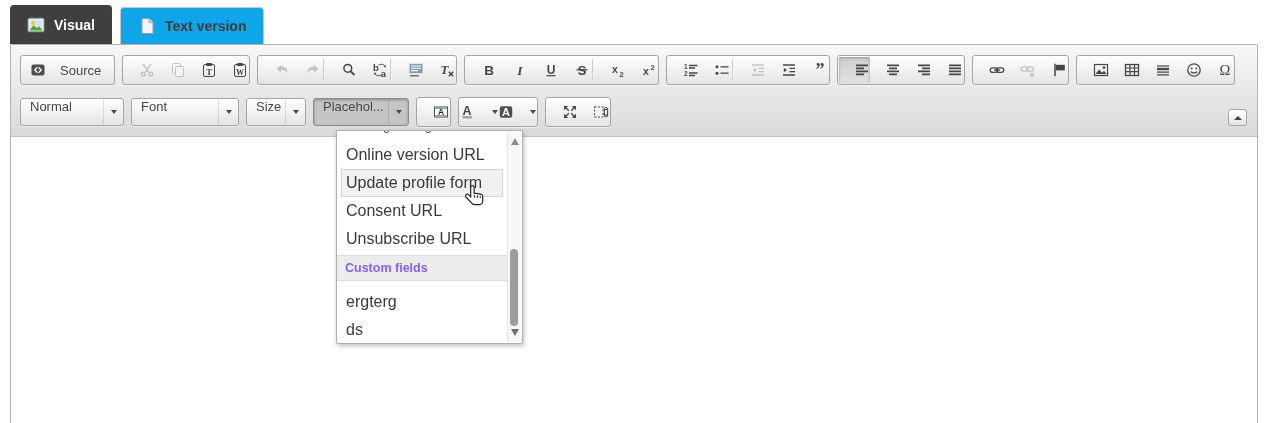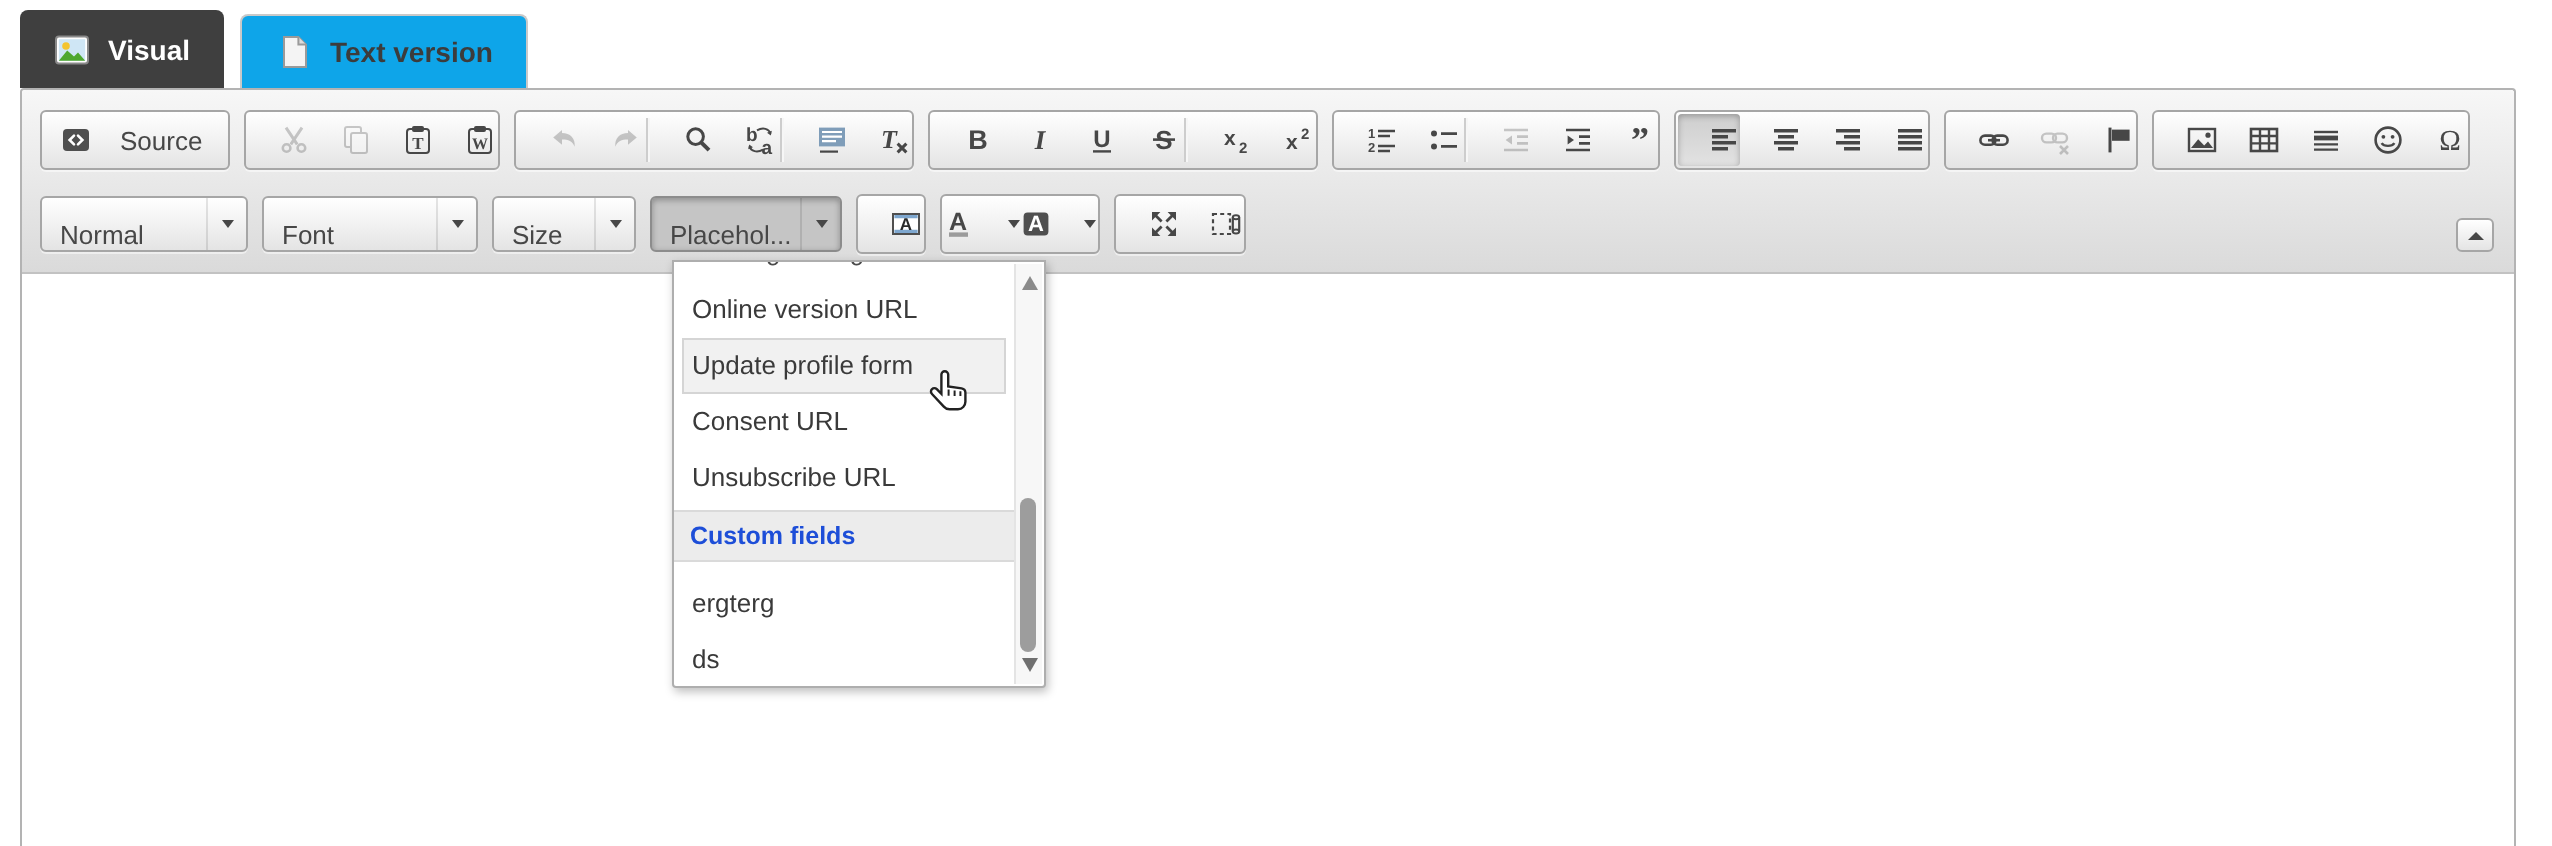--- a/index.html
+++ b/index.html
@@ -33,21 +33,21 @@
        color:#474747;cursor:pointer;border-radius:2px}
   .tb-btn .ic,.tb-btn .ic svg{width:16px;height:16px;display:block}
   .tb-btn.disabled{opacity:.28;cursor:default}
   .tb-btn.on{background:linear-gradient(#cecece,#e2e2e2);box-shadow:inset 0 1px 3px rgba(0,0,0,.28)}
   .tb-btn .tb-label{font-size:13px;color:#474747;padding-right:4px}
   .tb-btn.has-label{padding:0 8px}
   .tb-sep{width:1px;height:22px;background:#cdcdcd;box-shadow:1px 0 0 #f6f6f6;margin:0 2px}
   .mini-arrow{width:0;height:0;border-left:3px solid transparent;border-right:3px solid transparent;
        border-top:4px solid #474747;margin-left:2px}
 
-  .combo{display:flex;align-items:flex-end;height:28px;background:linear-gradient(#ffffff,#e4e4e4);
+  .combo{display:flex;align-items:flex-start;height:28px;background:linear-gradient(#ffffff,#e4e4e4);
        border:1px solid #a6a6a6;border-radius:3px;font-size:13px;color:#474747;cursor:pointer;
        box-sizing:border-box;box-shadow:0 1px 0 rgba(255,255,255,.5)}
   .combo-text{flex:1;padding-left:9px;white-space:nowrap;overflow:hidden}
   .combo-open{width:19px;height:100%;display:flex;align-items:center;justify-content:center;
        border-left:1px solid rgba(0,0,0,.1)}
   .combo-arrow{width:0;height:0;border-left:3.5px solid transparent;border-right:3.5px solid transparent;
        border-top:4px solid #474747}
   .combo.open{background:#c5c5c5;box-shadow:inset 0 1px 3px rgba(0,0,0,.3);border-color:#8c8c8c}
 
   .collapse-btn{position:absolute;right:10px;top:64px;width:19px;height:17px;
@@ -59,24 +59,24 @@
   .content{position:absolute;top:131px;left:0;right:0;bottom:0;background:#fff;cursor:text}
 
   
   .dropdown{position:absolute;left:336px;top:130px;width:187px;height:214px;background:#fff;
        border:1px solid #aeaeae;border-radius:0 0 2px 2px;box-shadow:1px 2px 5px rgba(0,0,0,.25);
        z-index:10;box-sizing:border-box}
   .menu{position:absolute;left:0;top:0;right:14px;bottom:0;overflow:hidden}
   .clip-row{height:10px;overflow:hidden;position:relative}
   .clip-row span{position:absolute;top:-13px;left:46px;font-size:13px;color:#4a4a4a;word-spacing:31px}
   .menu-item{display:block;margin:0 5px 0 4px;padding:0 4px;height:26px;line-height:26px;
-       font-size:13px;color:#3a3a3a;border:1px solid transparent;cursor:pointer;white-space:nowrap}
+       font-size:16px;color:#3a3a3a;border:1px solid transparent;cursor:pointer;white-space:nowrap}
   .menu-item.hover{background:#f1f1f1;border-color:#d5d5d5}
   .menu-header{margin:2px 0 0 0;background:#ececec;border-top:1px solid #dadada;
-       border-bottom:1px solid #dadada;font-size:12.5px;font-weight:700;color:#1d4ed8;
+       border-bottom:1px solid #dadada;font-size:12.5px;font-weight:700;color:#8b5cf6;
        padding:5px 8px;height:14px;line-height:14px}
   .menu-gap{height:7px}
 
   
   .sb{position:absolute;top:1px;right:1px;bottom:1px;width:13px;background:#f7f7f7;
       border-left:1px solid #e4e4e4}
   .sb-up,.sb-down{position:absolute;left:0;right:0;height:15px;display:flex;align-items:center;
       justify-content:center;cursor:pointer}
   .sb-up{top:2px}.sb-down{bottom:2px}
   .sb-up i{width:0;height:0;border-left:4.5px solid transparent;border-right:4.5px solid transparent;
@@ -423,21 +423,21 @@
             <span class="combo-open">
               <span class="combo-arrow"></span>
             </span>
           </a>
           <a class="combo" style="width: 108px;">
             <span class="combo-text">Font</span>
             <span class="combo-open">
               <span class="combo-arrow"></span>
             </span>
           </a>
-          <a class="combo" style="width: 72px;">
+          <a class="combo" style="width: 60px;">
             <span class="combo-text">Size</span>
             <span class="combo-open">
               <span class="combo-arrow"></span>
             </span>
           </a>
           <a class="combo open" style="width: 96px;">
             <span class="combo-text">Placehol...</span>
             <span class="combo-open">
               <span class="combo-arrow"></span>
             </span>

